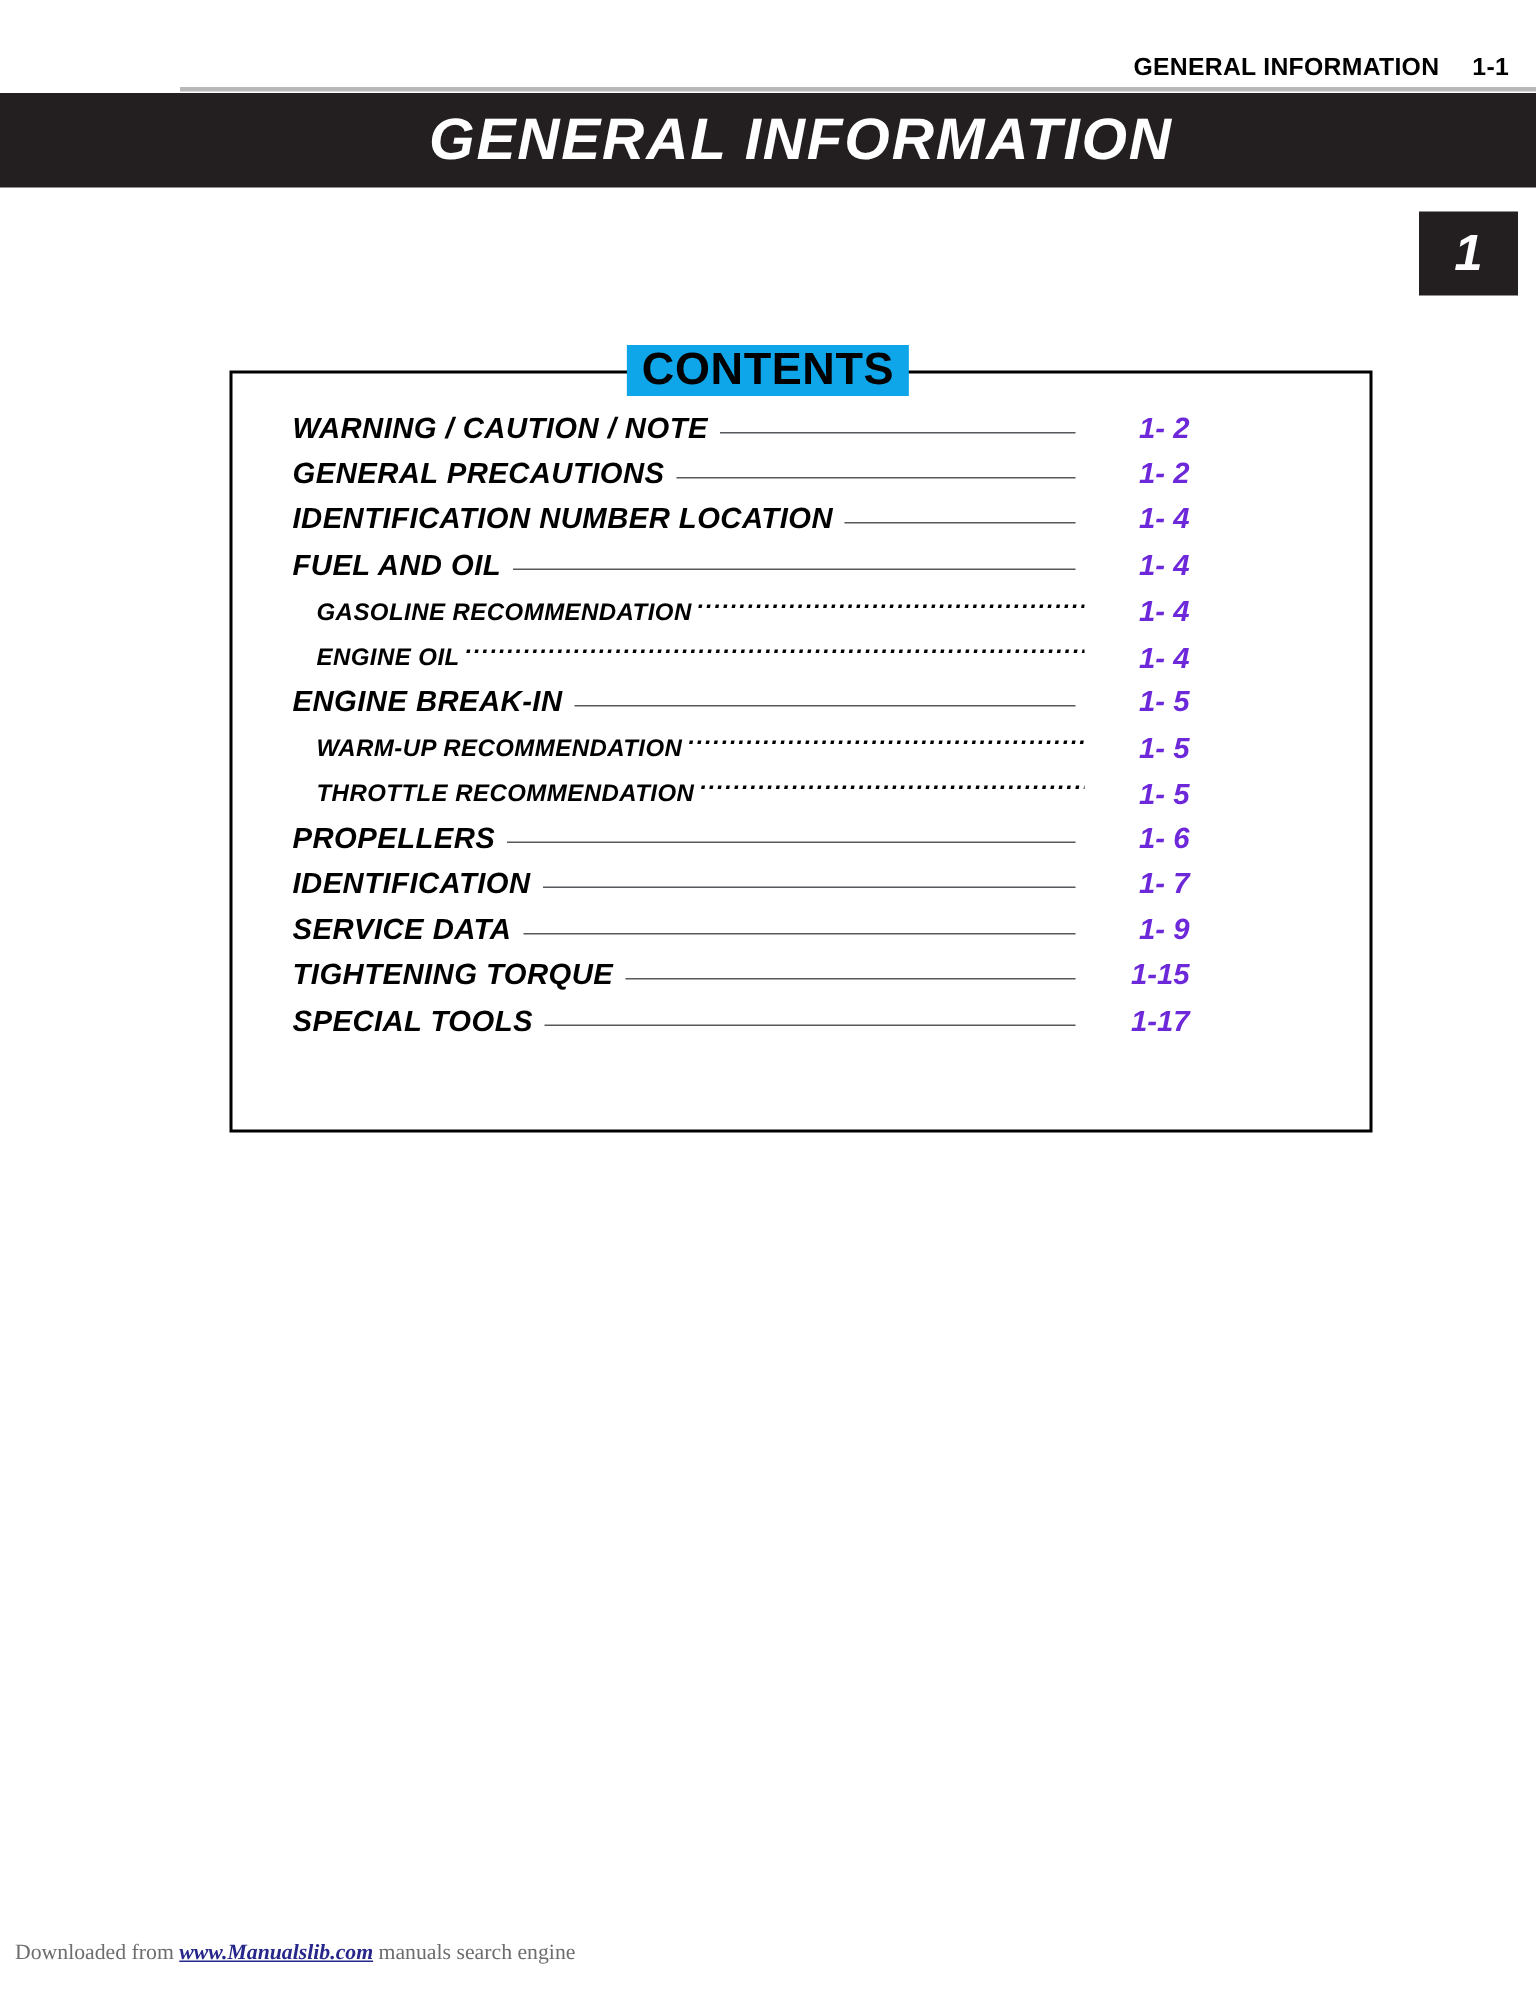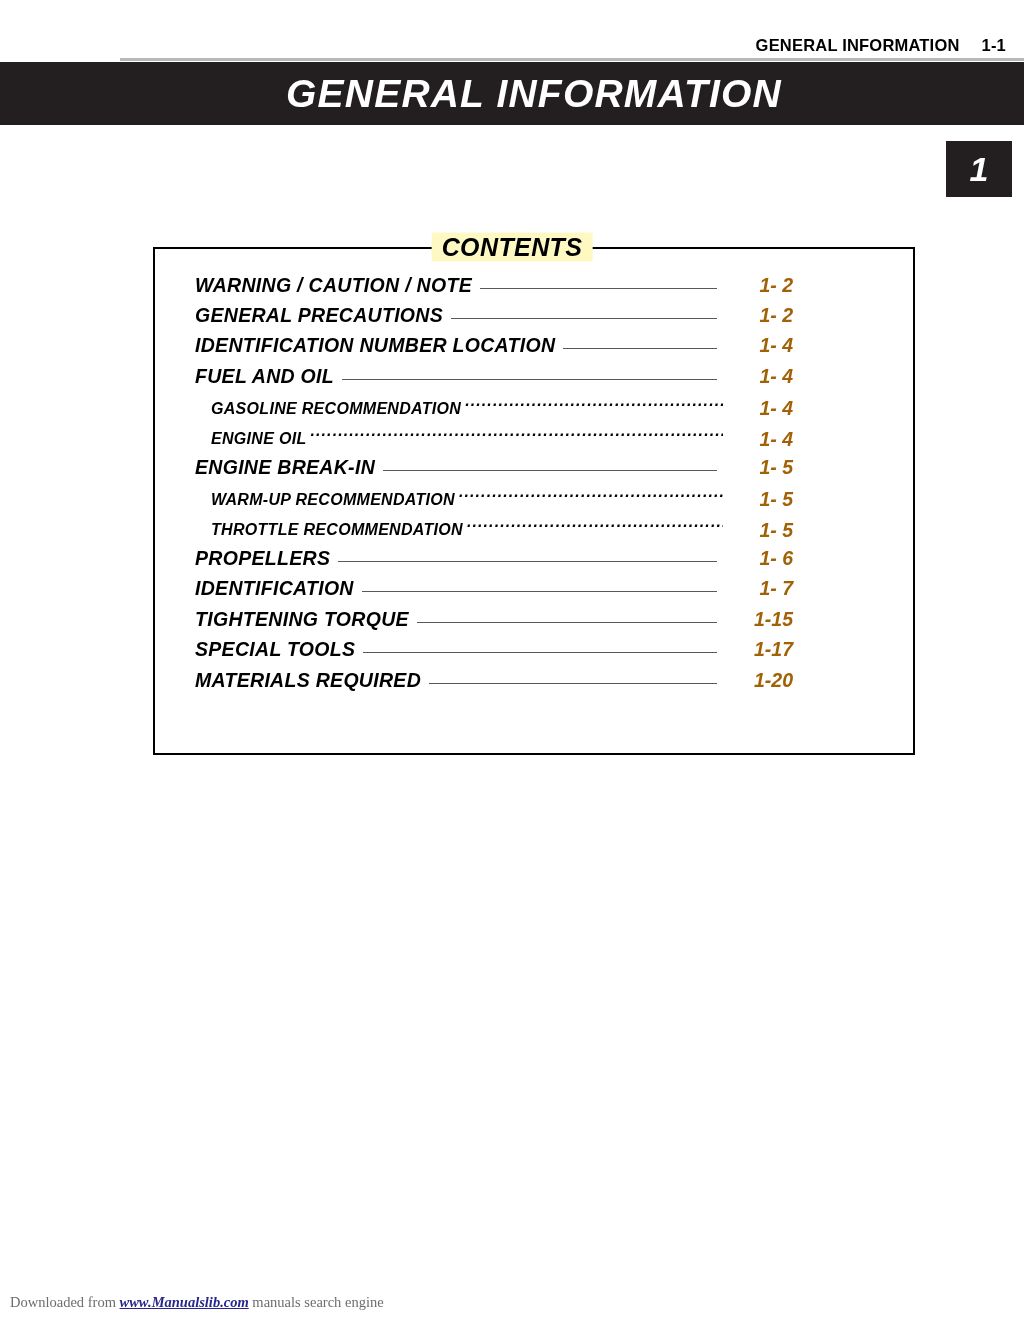--- a/index.html
+++ b/index.html
@@ -96,25 +96,24 @@
     width: 762px;
     height: 508px;
     border: 2px solid #000000;
     box-sizing: border-box;
   }
   .contents-legend {
     position: absolute;
     left: 50%;
     top: 247px;
     transform: translate(-50%, -50%);
-    background: #fef9c3;
+    background: #0ea5e9;
     padding: 0 10px;
-    font-size: 25px;
-    font-weight: bold;
-    font-style: italic;
+    font-size: 30px;
+    font-weight: bold;
     letter-spacing: 0.4px;
     color: #000000;
     white-space: nowrap;
     z-index: 2;
   }
 
   
   .toc-list {
     position: absolute;
     left: 153px;
@@ -171,21 +170,21 @@
     content: "................................................................................................................................";
     position: absolute;
     left: 4px;
     bottom: 0;
     white-space: nowrap;
   }
   .toc-page {
     flex: 0 0 auto;
     font-weight: bold;
     font-style: italic;
-    color: #a16207;
+    color: #6d28d9;
     text-align: right;
     padding-left: 12px;
     white-space: pre;
   }
   .level-main .toc-page { width: 58px; }
   .level-sub .toc-page  { width: 58px; font-size: 19.5px; }
 
   
   .footer {
     position: absolute;
@@ -274,31 +273,31 @@
       <span class="toc-label">PROPELLERS</span>
       <span class="toc-leader"></span>
       <span class="toc-page">1- 6</span>
     </div>
     <div class="toc-row level-main">
       <span class="toc-label">IDENTIFICATION</span>
       <span class="toc-leader"></span>
       <span class="toc-page">1- 7</span>
     </div>
     <div class="toc-row level-main">
+      <span class="toc-label">SERVICE DATA</span>
+      <span class="toc-leader"></span>
+      <span class="toc-page">1- 9</span>
+    </div>
+    <div class="toc-row level-main">
       <span class="toc-label">TIGHTENING TORQUE</span>
       <span class="toc-leader"></span>
       <span class="toc-page">1-15</span>
     </div>
     <div class="toc-row level-main">
       <span class="toc-label">SPECIAL TOOLS</span>
       <span class="toc-leader"></span>
       <span class="toc-page">1-17</span>
-    </div>
-    <div class="toc-row level-main">
-      <span class="toc-label">MATERIALS REQUIRED</span>
-      <span class="toc-leader"></span>
-      <span class="toc-page">1-20</span>
     </div>
   </div>
 
 <div class="footer">
   <span>Downloaded from </span><a class="footer-link" href="#">www.Manualslib.com</a><span> manuals search engine</span>
 </div>
 
 </body></html>

